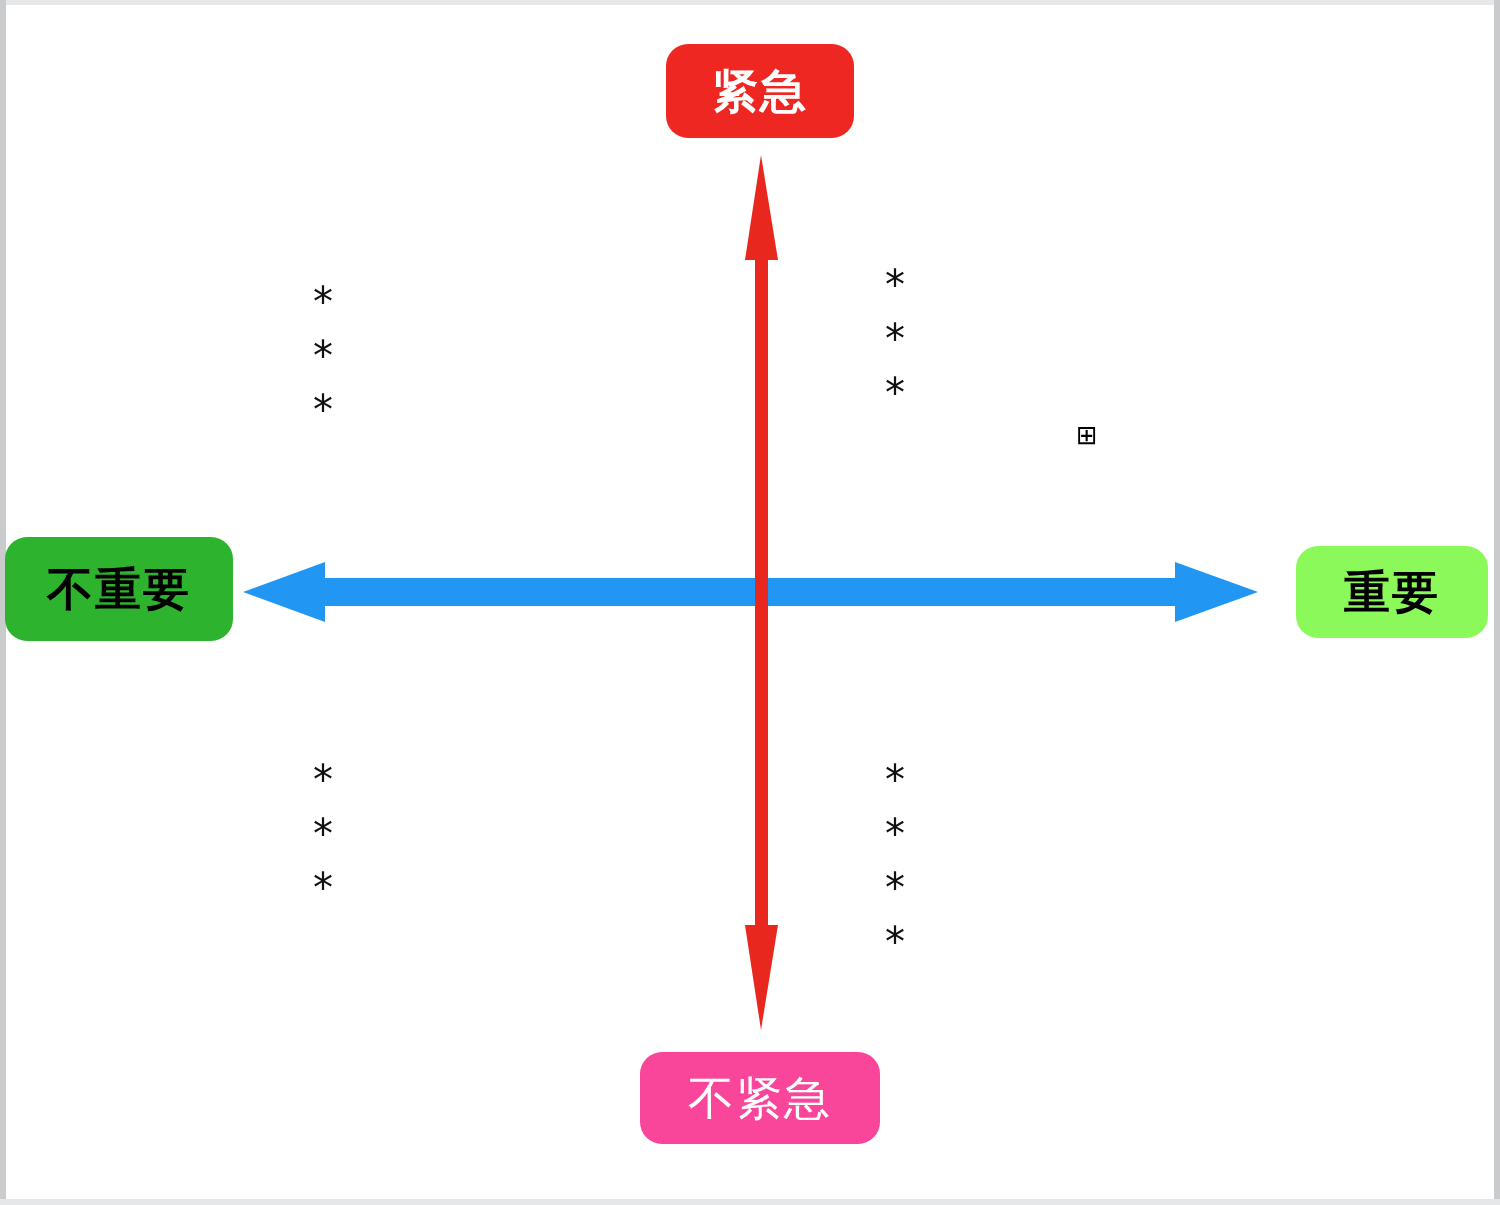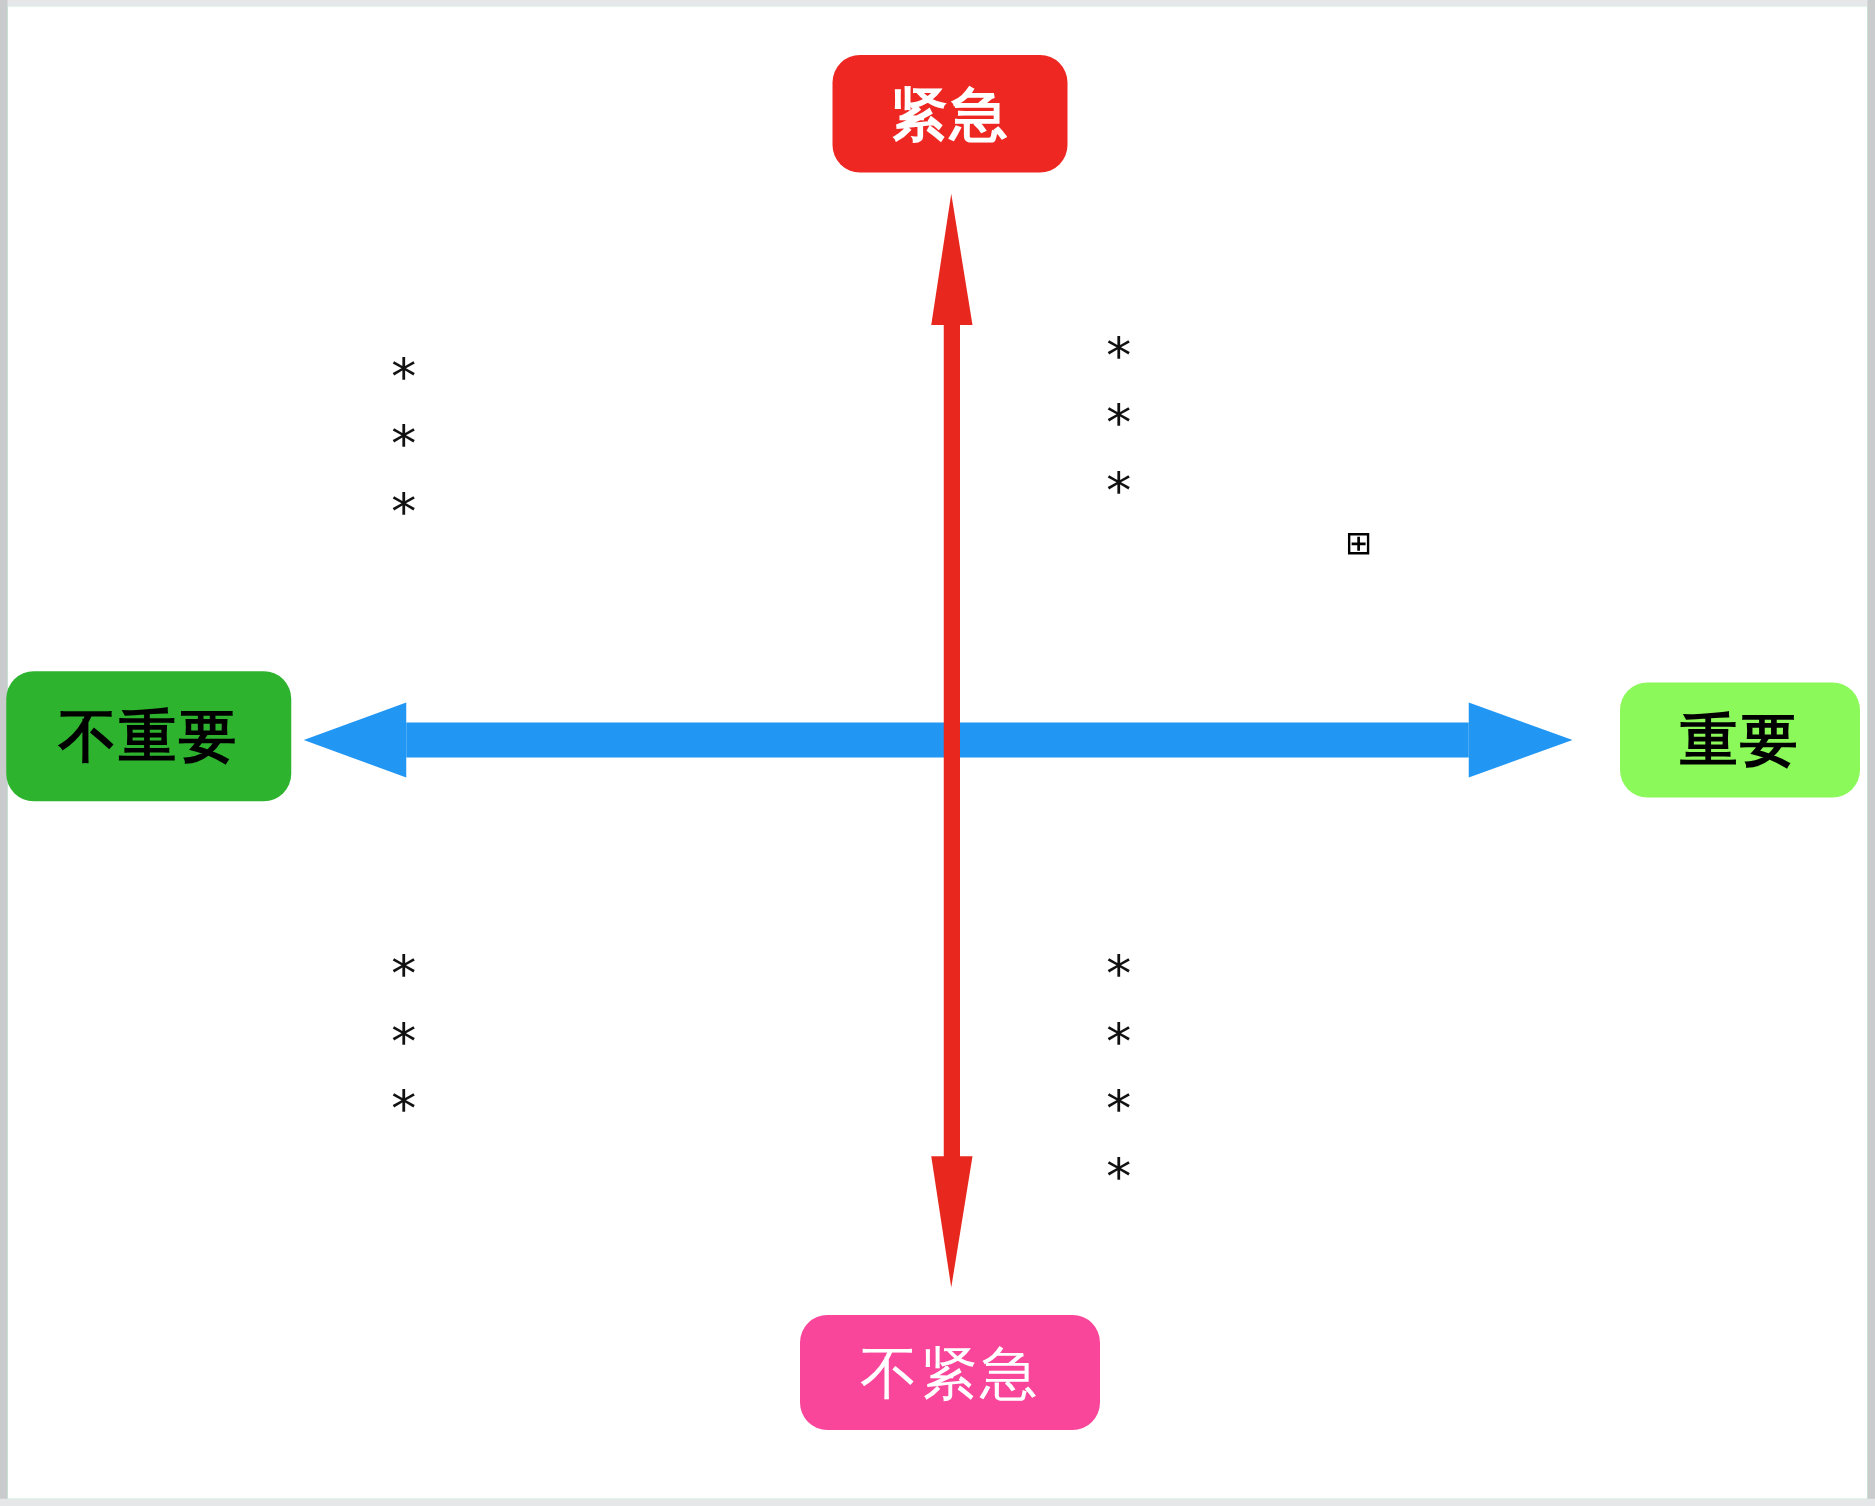--- a/index.html
+++ b/index.html
@@ -4,21 +4,21 @@
 <style>
   html, body {
     margin: 0;
     padding: 0;
     background: #ffffff;
   }
   #canvas {
     position: relative;
     width: 1500px;
     height: 1205px;
-    background: #86efac;
+    background: #be185d;
     overflow: hidden;
     font-family: "DejaVu Sans", "Liberation Sans", sans-serif;
   }
   
   .frame-edge {
     position: absolute;
     background: #c9cbcd;
   }
   .frame-left  { left: 0;   top: 0;    width: 6px;  height: 1205px; }
   .frame-top   { left: 0;   top: 0;    width: 1500px; height: 5px; background:#e6e7e8; }

